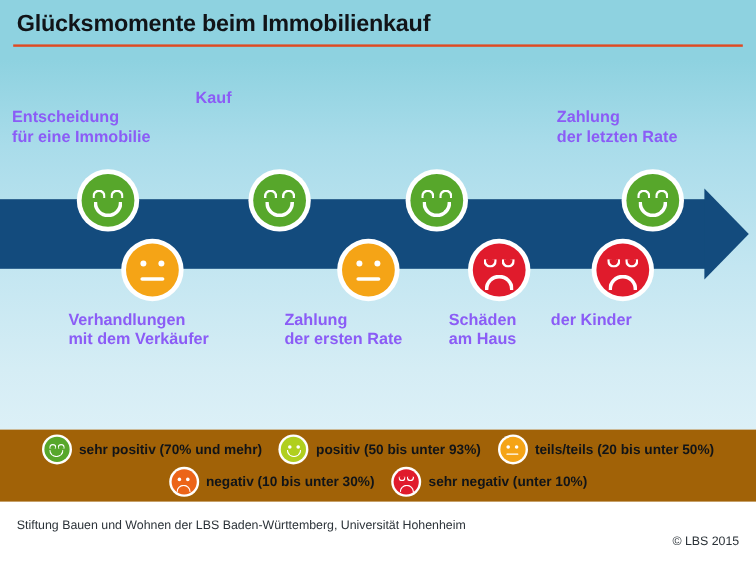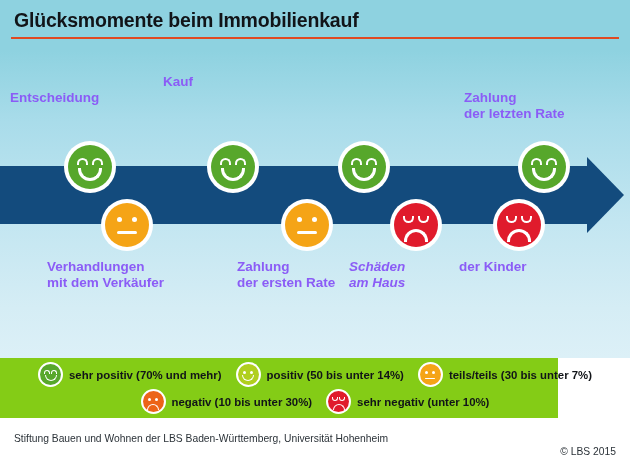--- a/index.html
+++ b/index.html
@@ -176,23 +176,23 @@
     color: #8b5cf6;
     line-height: 16px;
     white-space: nowrap;
   }
 
   
   .legend-box {
     position: absolute;
     left: 0;
     top: 358px;
-    width: 558px;
+    width: 630px;
     height: 60px;
-    background: #84cc16;
+    background: #a16207;
   }
   .legend-row {
     position: absolute;
     left: 0;
     width: 630px;
     height: 27px;
   }
   .legend-row-1 { top: 3px; }
   .legend-row-2 { top: 30px; }
   .legend-items {
@@ -323,20 +323,21 @@
     <div class="title-rule"></div>
   </div>
 
   <div class="arrow-band">
     <div class="arrow-body"></div>
     <div class="arrow-head"></div>
   </div>
 
   <div class="step-label" style="left:10px; top:90px; width:160px;">
     <div>Entscheidung</div>
+    <div>für eine Immobilie</div>
   </div>
   <div class="step-label" style="left:163px; top:74px; width:140px;">
     <div>Kauf</div>
   </div>
   <div class="step-label" style="left:464px; top:90px; width:160px;">
     <div>Zahlung</div>
     <div>der letzten Rate</div>
   </div>
 
   <div class="marker" style="left:64px; top:141px;">
@@ -398,29 +399,29 @@
   </div>
   <div class="marker" style="left:493px; top:199px;">
     <div class="ring"></div>
     <div class="face c-red">
       <span class="eye-arc-down f-eye-l"></span>
       <span class="eye-arc-down f-eye-r"></span>
       <span class="mouth-frown f-mouth" style="top:26px;"></span>
     </div>
   </div>
 
-  <div class="step-label" style="left:47px; top:259px; width:160px;">
+  <div class="step-label" style="left:57px; top:259px; width:160px;">
     <div>Verhandlungen</div>
     <div>mit dem Verkäufer</div>
   </div>
   <div class="step-label" style="left:237px; top:259px; width:140px;">
     <div>Zahlung</div>
     <div>der ersten Rate</div>
   </div>
-  <div class="step-label" style="left:349px; top:259px; width:120px;font-style:italic;">
+  <div class="step-label" style="left:374px; top:259px; width:120px;">
     <div>Schäden</div>
     <div>am Haus</div>
   </div>
   <div class="step-label" style="left:459px; top:259px; width:120px;">
     <div>der Kinder</div>
   </div>
 
   <div class="legend-box">
 
     <div class="legend-row legend-row-1">
@@ -439,33 +440,33 @@
 
         <div class="legend-item">
           <span class="legend-icon">
             <span class="lring"></span>
             <span class="lface c-lime">
               <span class="l-eye-dot lf-eye-dot-l"></span>
               <span class="l-eye-dot lf-eye-dot-r"></span>
               <span class="l-mouth-smile lf-mouth"></span>
             </span>
           </span>
-          <span class="legend-text">positiv (50 bis unter 14%)</span>
+          <span class="legend-text">positiv (50 bis unter 93%)</span>
         </div>
 
         <div class="legend-item">
           <span class="legend-icon">
             <span class="lring"></span>
             <span class="lface c-orange">
               <span class="l-eye-dot lf-eye-dot-l"></span>
               <span class="l-eye-dot lf-eye-dot-r"></span>
               <span class="l-mouth-flat lf-mouth-flat"></span>
             </span>
           </span>
-          <span class="legend-text">teils/teils (30 bis unter 7%)</span>
+          <span class="legend-text">teils/teils (20 bis unter 50%)</span>
         </div>
       </div>
     </div>
 
     <div class="legend-row legend-row-2">
       <div class="legend-items">
         <div class="legend-item">
           <span class="legend-icon">
             <span class="lring"></span>
             <span class="lface c-orangered">

